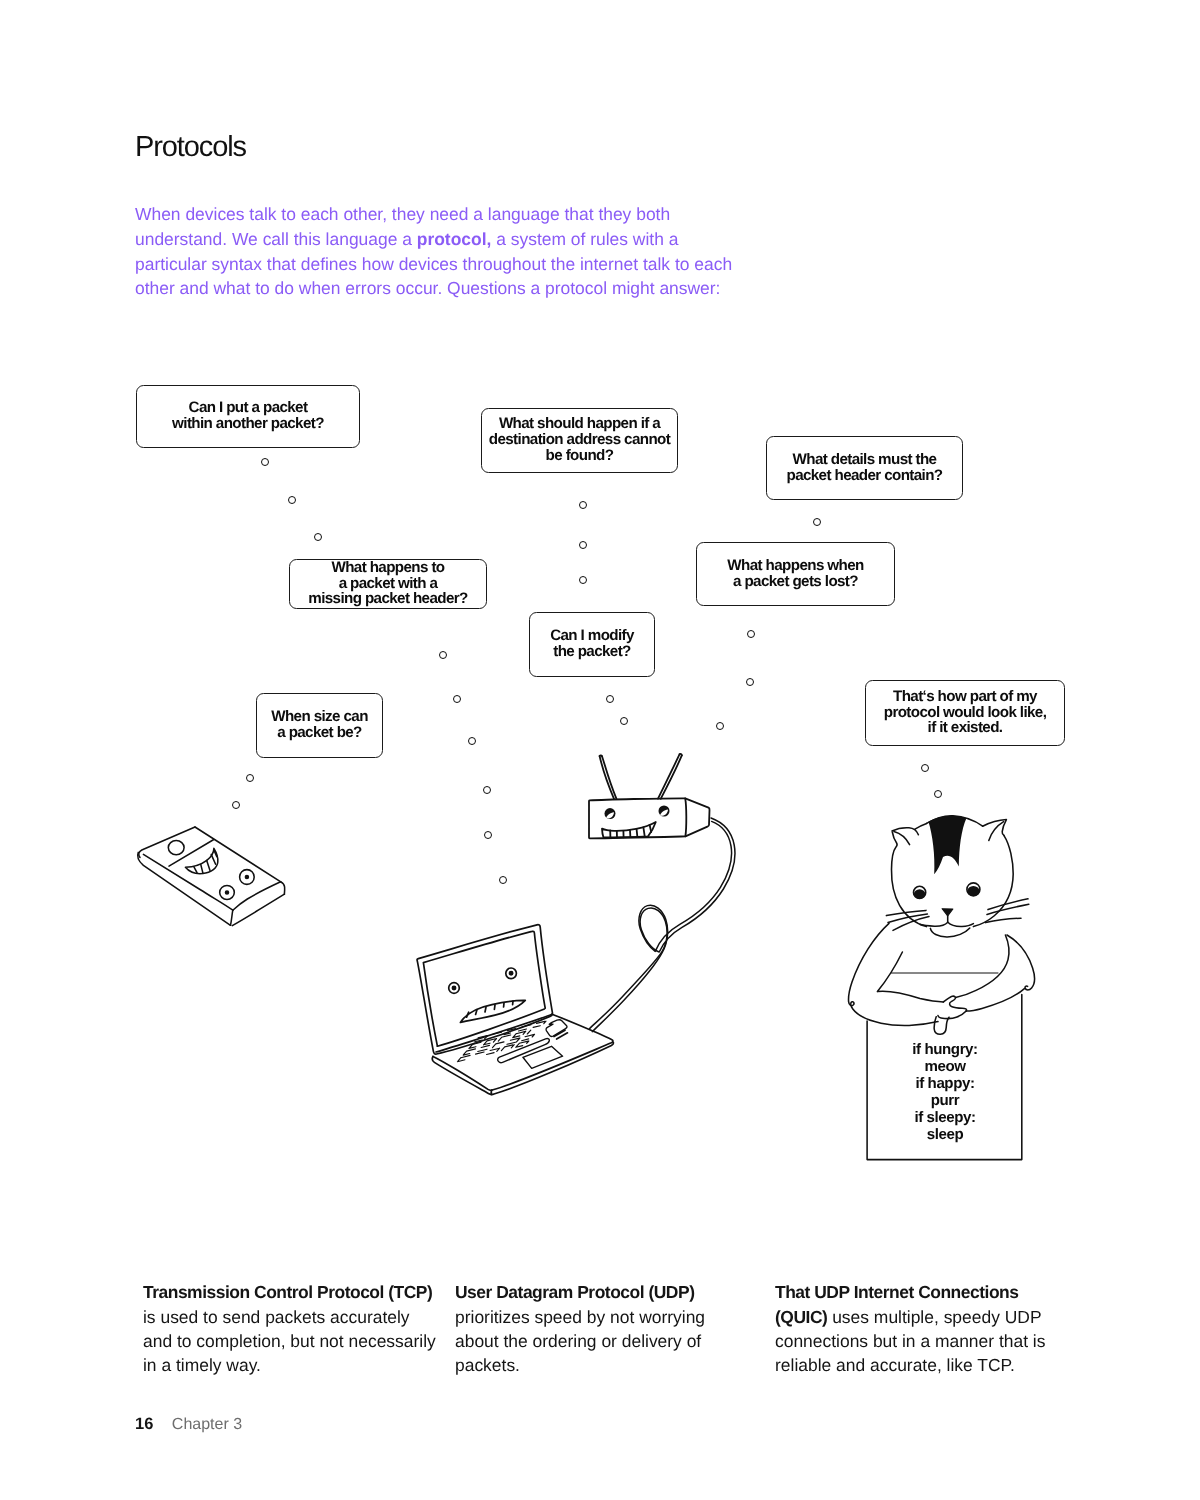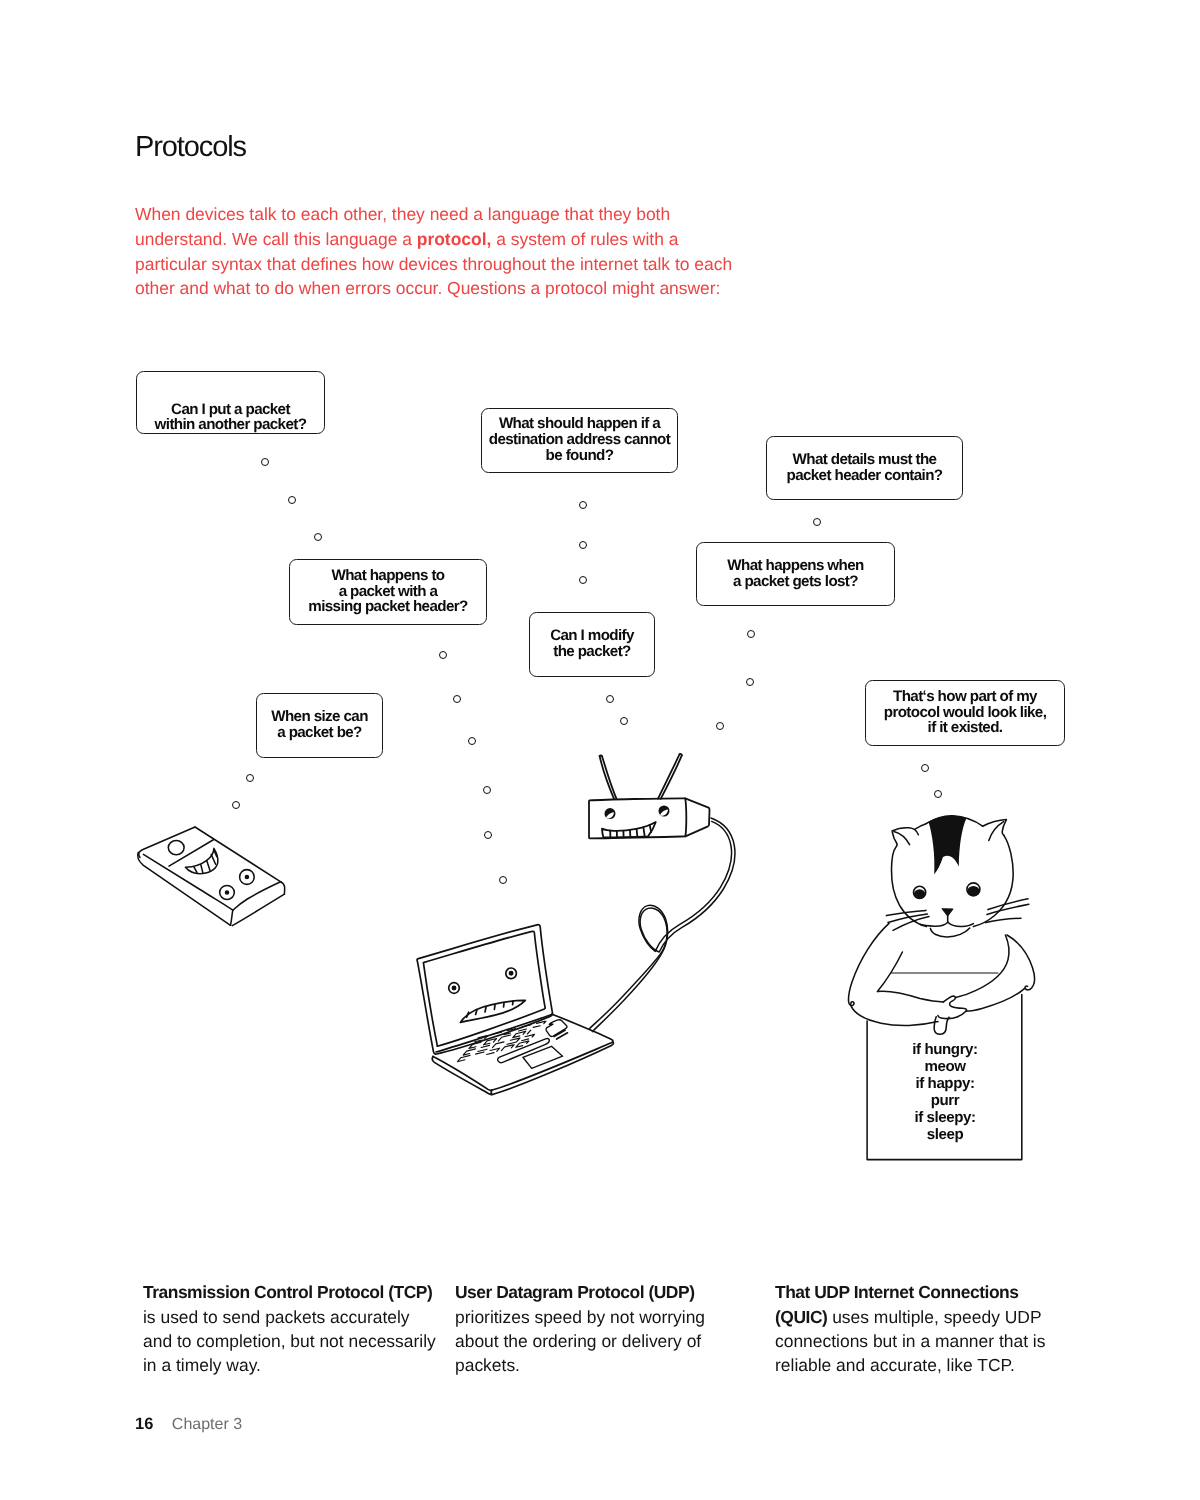--- a/index.html
+++ b/index.html
@@ -5,21 +5,21 @@
 <style>
 html,body{margin:0;padding:0;}
 body{width:1200px;height:1500px;background:#ffffff;
   font-family:"Liberation Sans",sans-serif;color:#151515;overflow:hidden;
   -webkit-font-smoothing:antialiased;text-rendering:geometricPrecision;}
 .page{position:relative;width:1200px;height:1500px;transform:translateZ(0);}
 
 
 .title{position:absolute;left:135px;top:126px;margin:0;font-size:29px;
   font-weight:normal;letter-spacing:-1.1px;color:#111;line-height:42px;}
-.para{position:absolute;font-size:17.45px;line-height:24.6px;color:#ef4444;}
+.para{position:absolute;font-size:17.45px;line-height:24.6px;color:#8b5cf6;}
 .para b{font-weight:bold;}
 #intro{left:135px;top:185px;width:612px;}
 #mid{left:135px;top:1176px;width:612px;}
 
 .colwrap{position:absolute;left:135px;top:1263px;width:940px;}
 .col{position:absolute;top:0;font-size:17.45px;line-height:24.3px;color:#151515;}
 .col b{font-weight:bold;letter-spacing:-0.48px;}
 #col1{left:8px;width:298px;}
 #col2{left:320px;width:278px;}
 #col3{left:640px;width:292px;}
@@ -50,40 +50,40 @@
 <body>
 
 <div class="page">
 
   <h1 class="title">Protocols</h1>
 
   <p class="para" id="intro"><span>When devices talk to each other, they need a language that they both understand. We call this language a </span><b>protocol,</b><span> a system of rules with a particular syntax that defines how devices throughout the internet talk to each other and what to do when errors occur. Questions a protocol might answer:</span></p>
 
   <div class="illu" id="illu">
     <div id="bubble-layer">
-        <div class="bubble" style="left: 136px; top: 371px; width: 189px; height: 63px; align-items: flex-end;">
+        <div class="bubble" style="left: 136px; top: 385px; width: 224px; height: 63px;">
           <div>
             <span>Can I put a packet</span>
             <span>within another packet?</span>
           </div>
         </div>
         <div class="bubble" style="left: 481px; top: 408px; width: 197px; height: 65px;">
           <div>
             <span>What should happen if a</span>
             <span>destination address cannot</span>
             <span>be found?</span>
           </div>
         </div>
         <div class="bubble" style="left: 766px; top: 436px; width: 197px; height: 64px;">
           <div>
             <span>What details must the</span>
             <span>packet header contain?</span>
           </div>
         </div>
-        <div class="bubble" style="left: 289px; top: 559px; width: 198px; height: 66px;">
+        <div class="bubble" style="left: 289px; top: 559px; width: 198px; height: 50px;">
           <div>
             <span>What happens to</span>
             <span>a packet with a</span>
             <span>missing packet header?</span>
           </div>
         </div>
         <div class="bubble" style="left: 696px; top: 542px; width: 199px; height: 64px;">
           <div>
             <span>What happens when</span>
             <span>a packet gets lost?</span>

